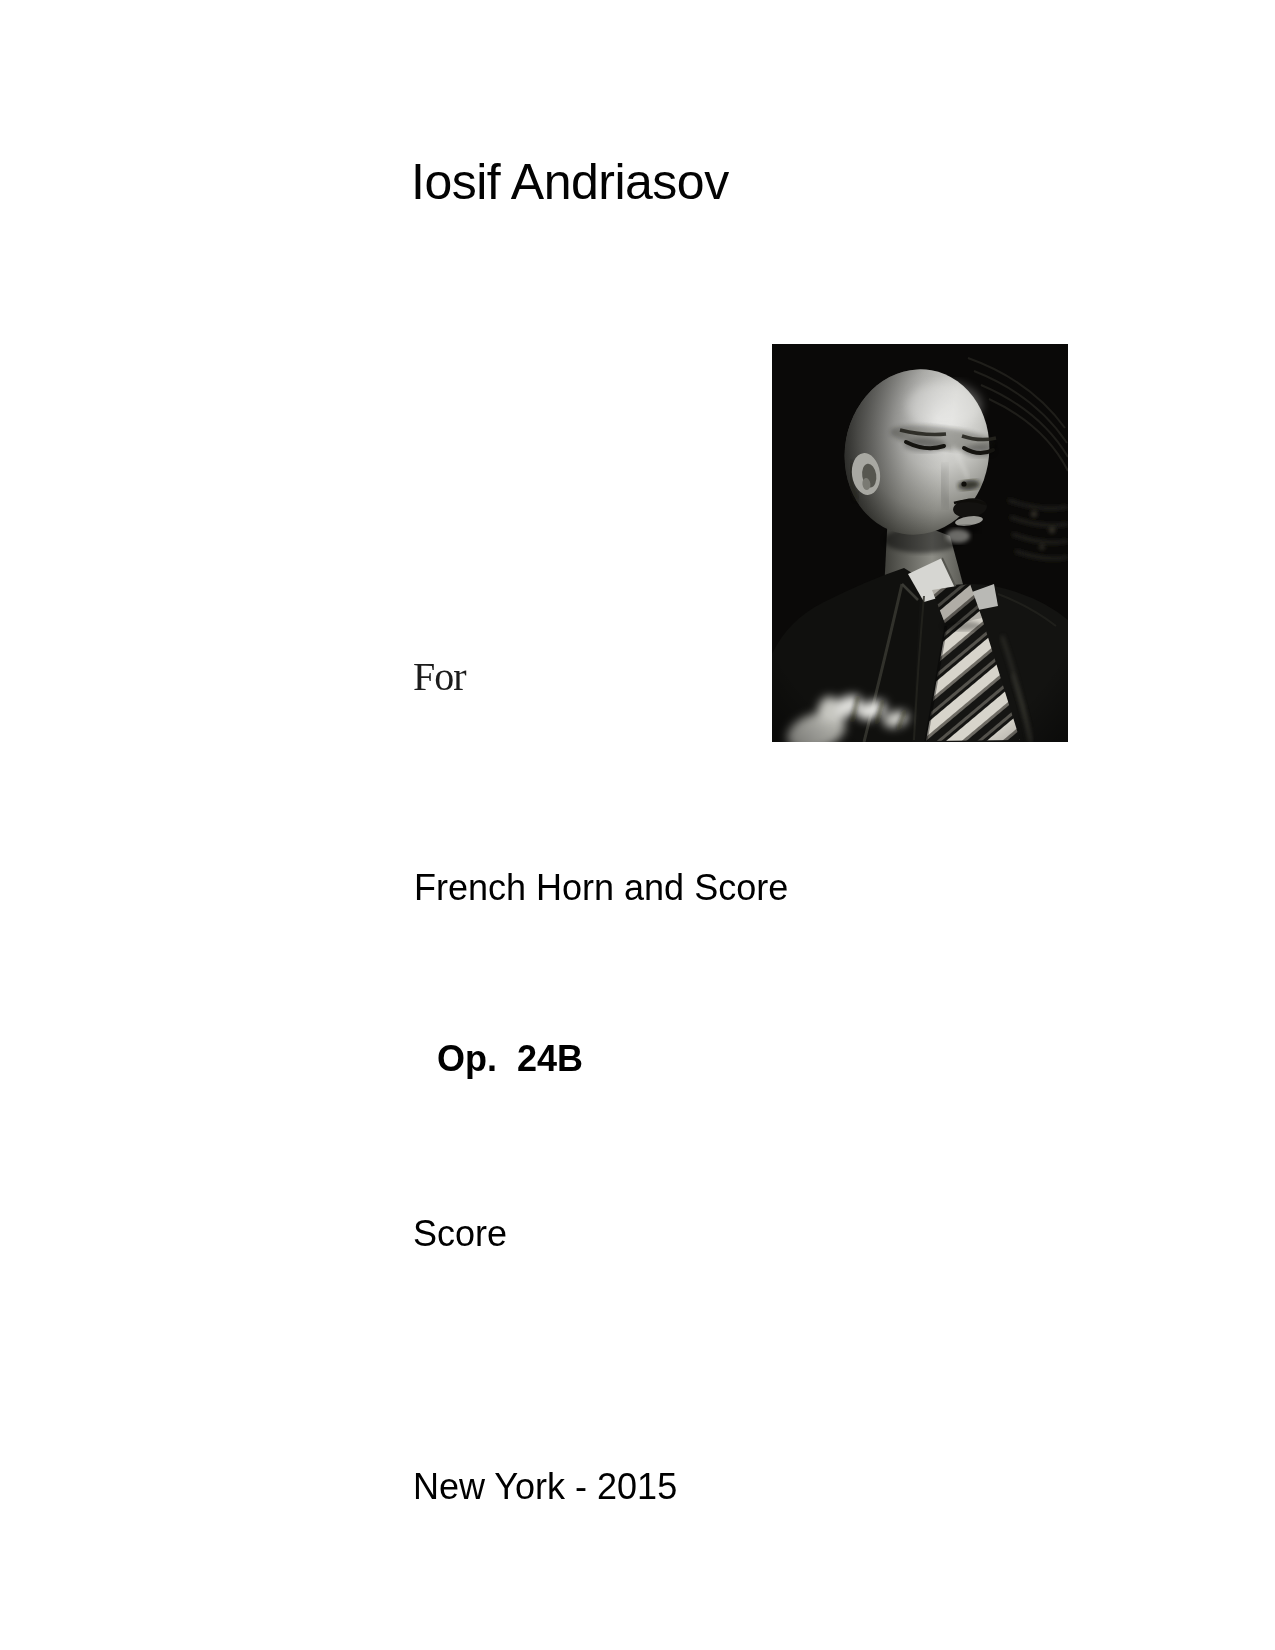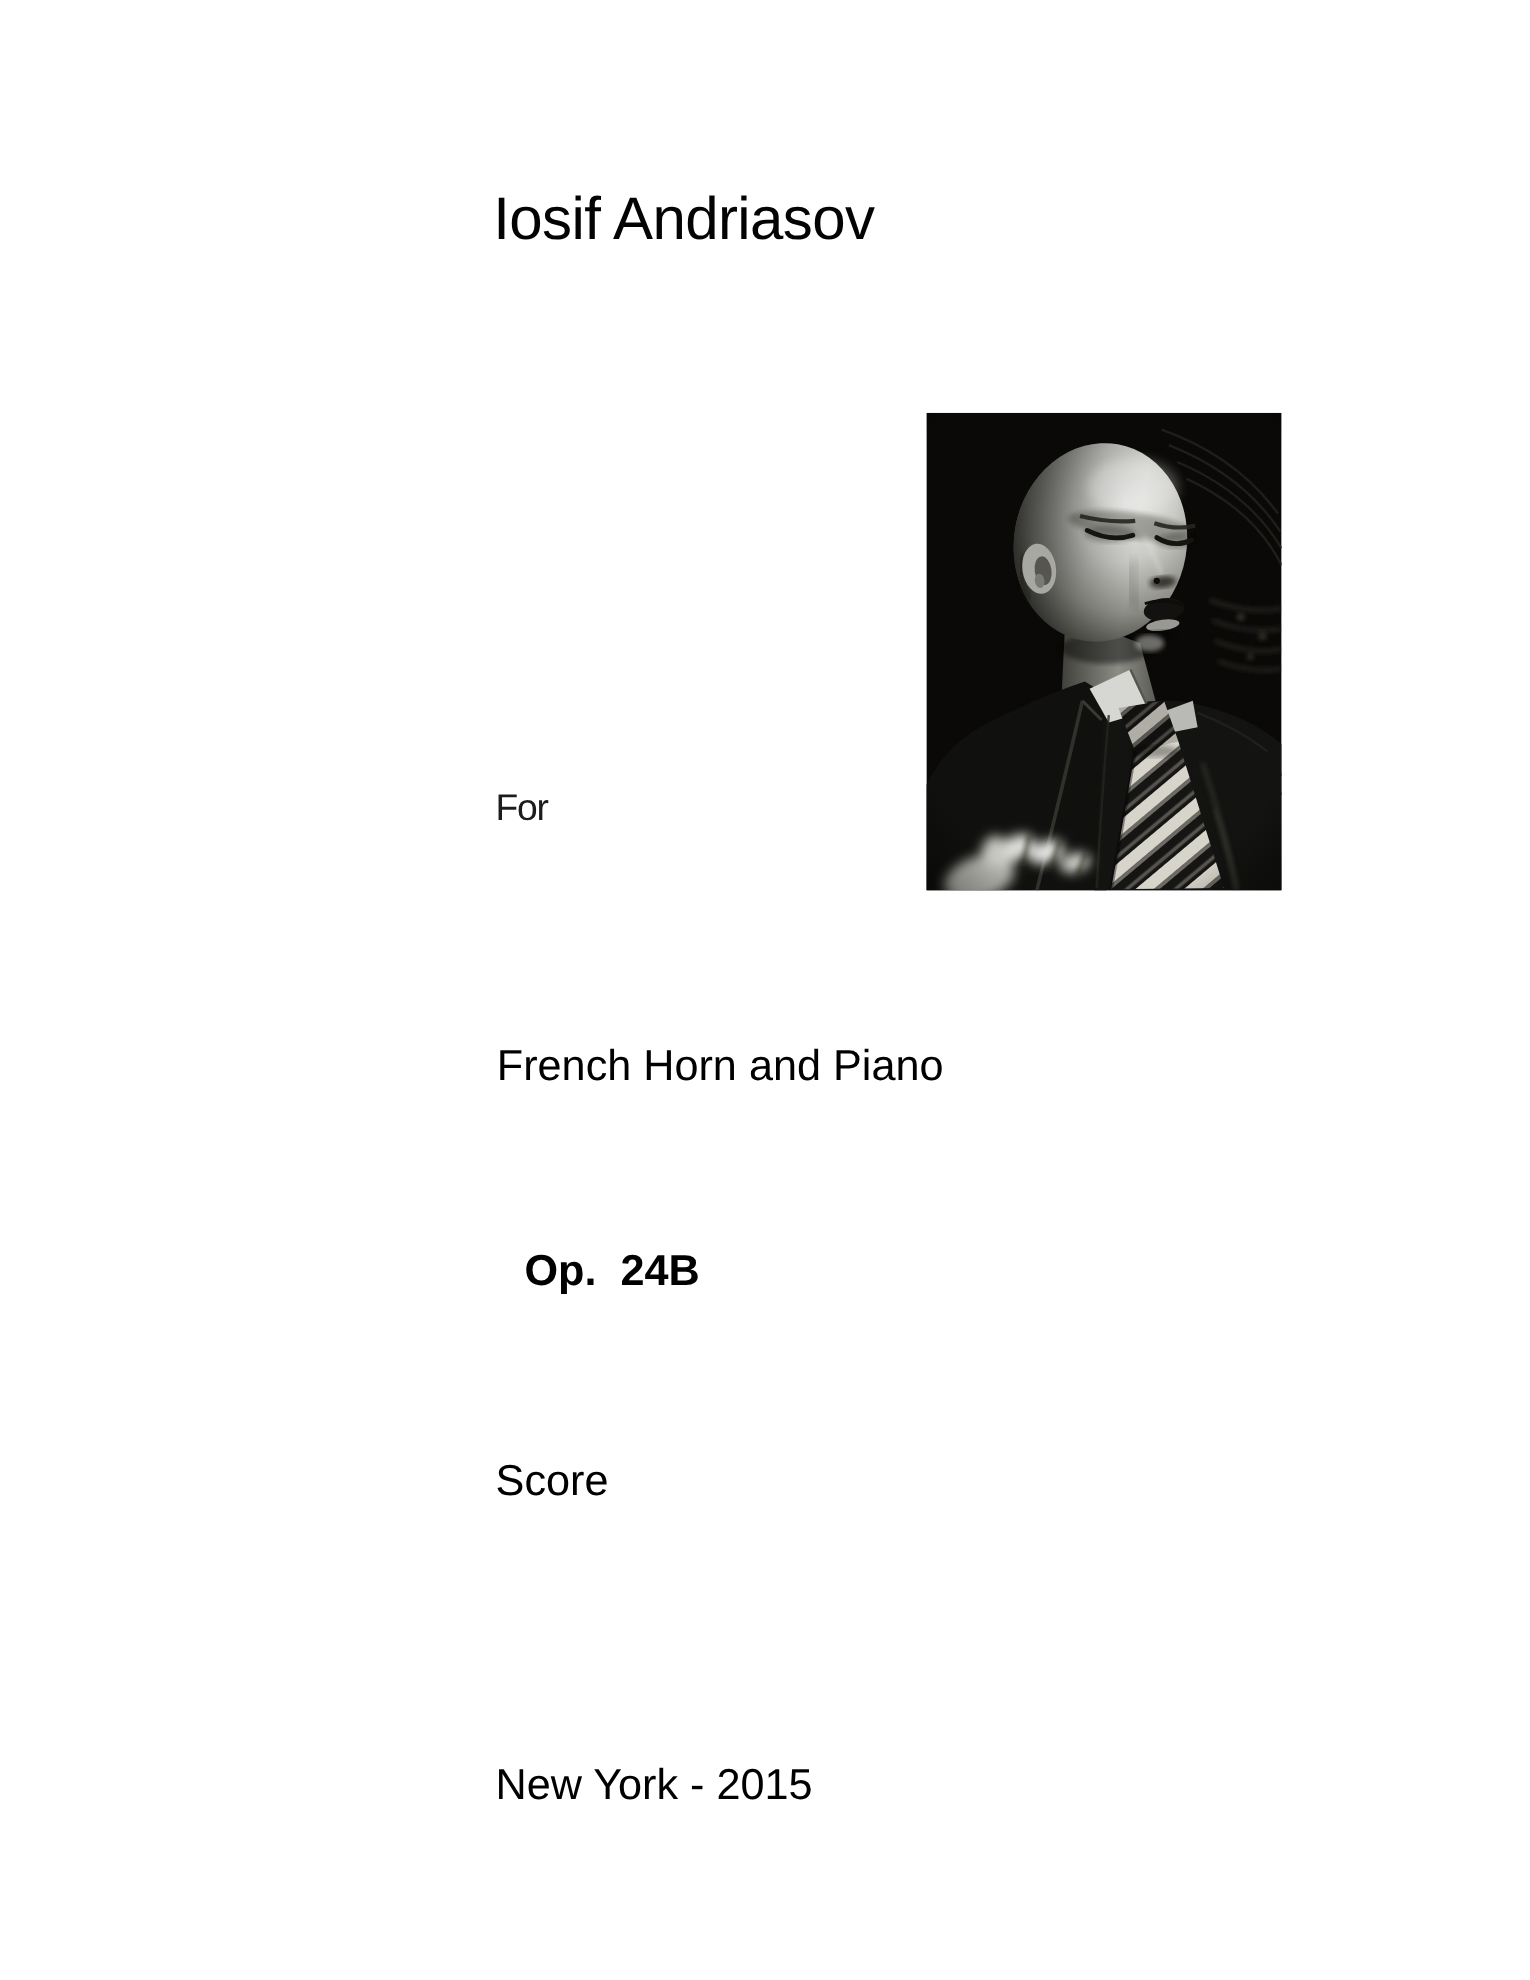--- a/index.html
+++ b/index.html
@@ -23,22 +23,22 @@
   .composer {
     left:411px; top:157px;
     font-size:50px;
     font-weight:400;
     letter-spacing:-0.5px;
     color:#030303;
   }
   .work-title   { top:436px; }
   .for-label {
     top:657px; left:413px;
-    font-family:Liberation Sans, sans-serif;
-    font-size:31px;
+    font-family:Liberation Serif, serif;
+    font-size:40px;
     color:#1c1c1c;
     letter-spacing:-1px;
   }
   .instrumentation { top:870px; left:414px; }
   .opus         { top:1041px; left:437px;font-weight:bold; }
   .edition      { top:1216px; left:413px; }
   .publisher-block { top:1393px; left:413px; }
   .publisher-block .pline { line-height:43px; white-space:pre; }
   .portrait {
     position:absolute;
@@ -192,21 +192,21 @@
       <g filter="url(#soft)" stroke="#14130f" stroke-width="3" opacity="0.7" fill="none">
         <path d="M86,352 L80,378"></path>
           <path d="M111,356 L104,380"></path>
           <path d="M133,366 L126,386"></path>
       </g>
 
       <rect width="296" height="398" fill="url(#gVig)"></rect>
     </svg>
   </figure>
 
-  <div class="txt instrumentation">French Horn and Piano</div>
+  <div class="txt instrumentation">French Horn and Score</div>
 
   <div class="txt opus">Op.  24B</div>
 
   <div class="txt edition">Score</div>
 
   <div class="txt publisher-block">
     <div class="pline">New York - 2015</div>
   </div>
 
 </div>

